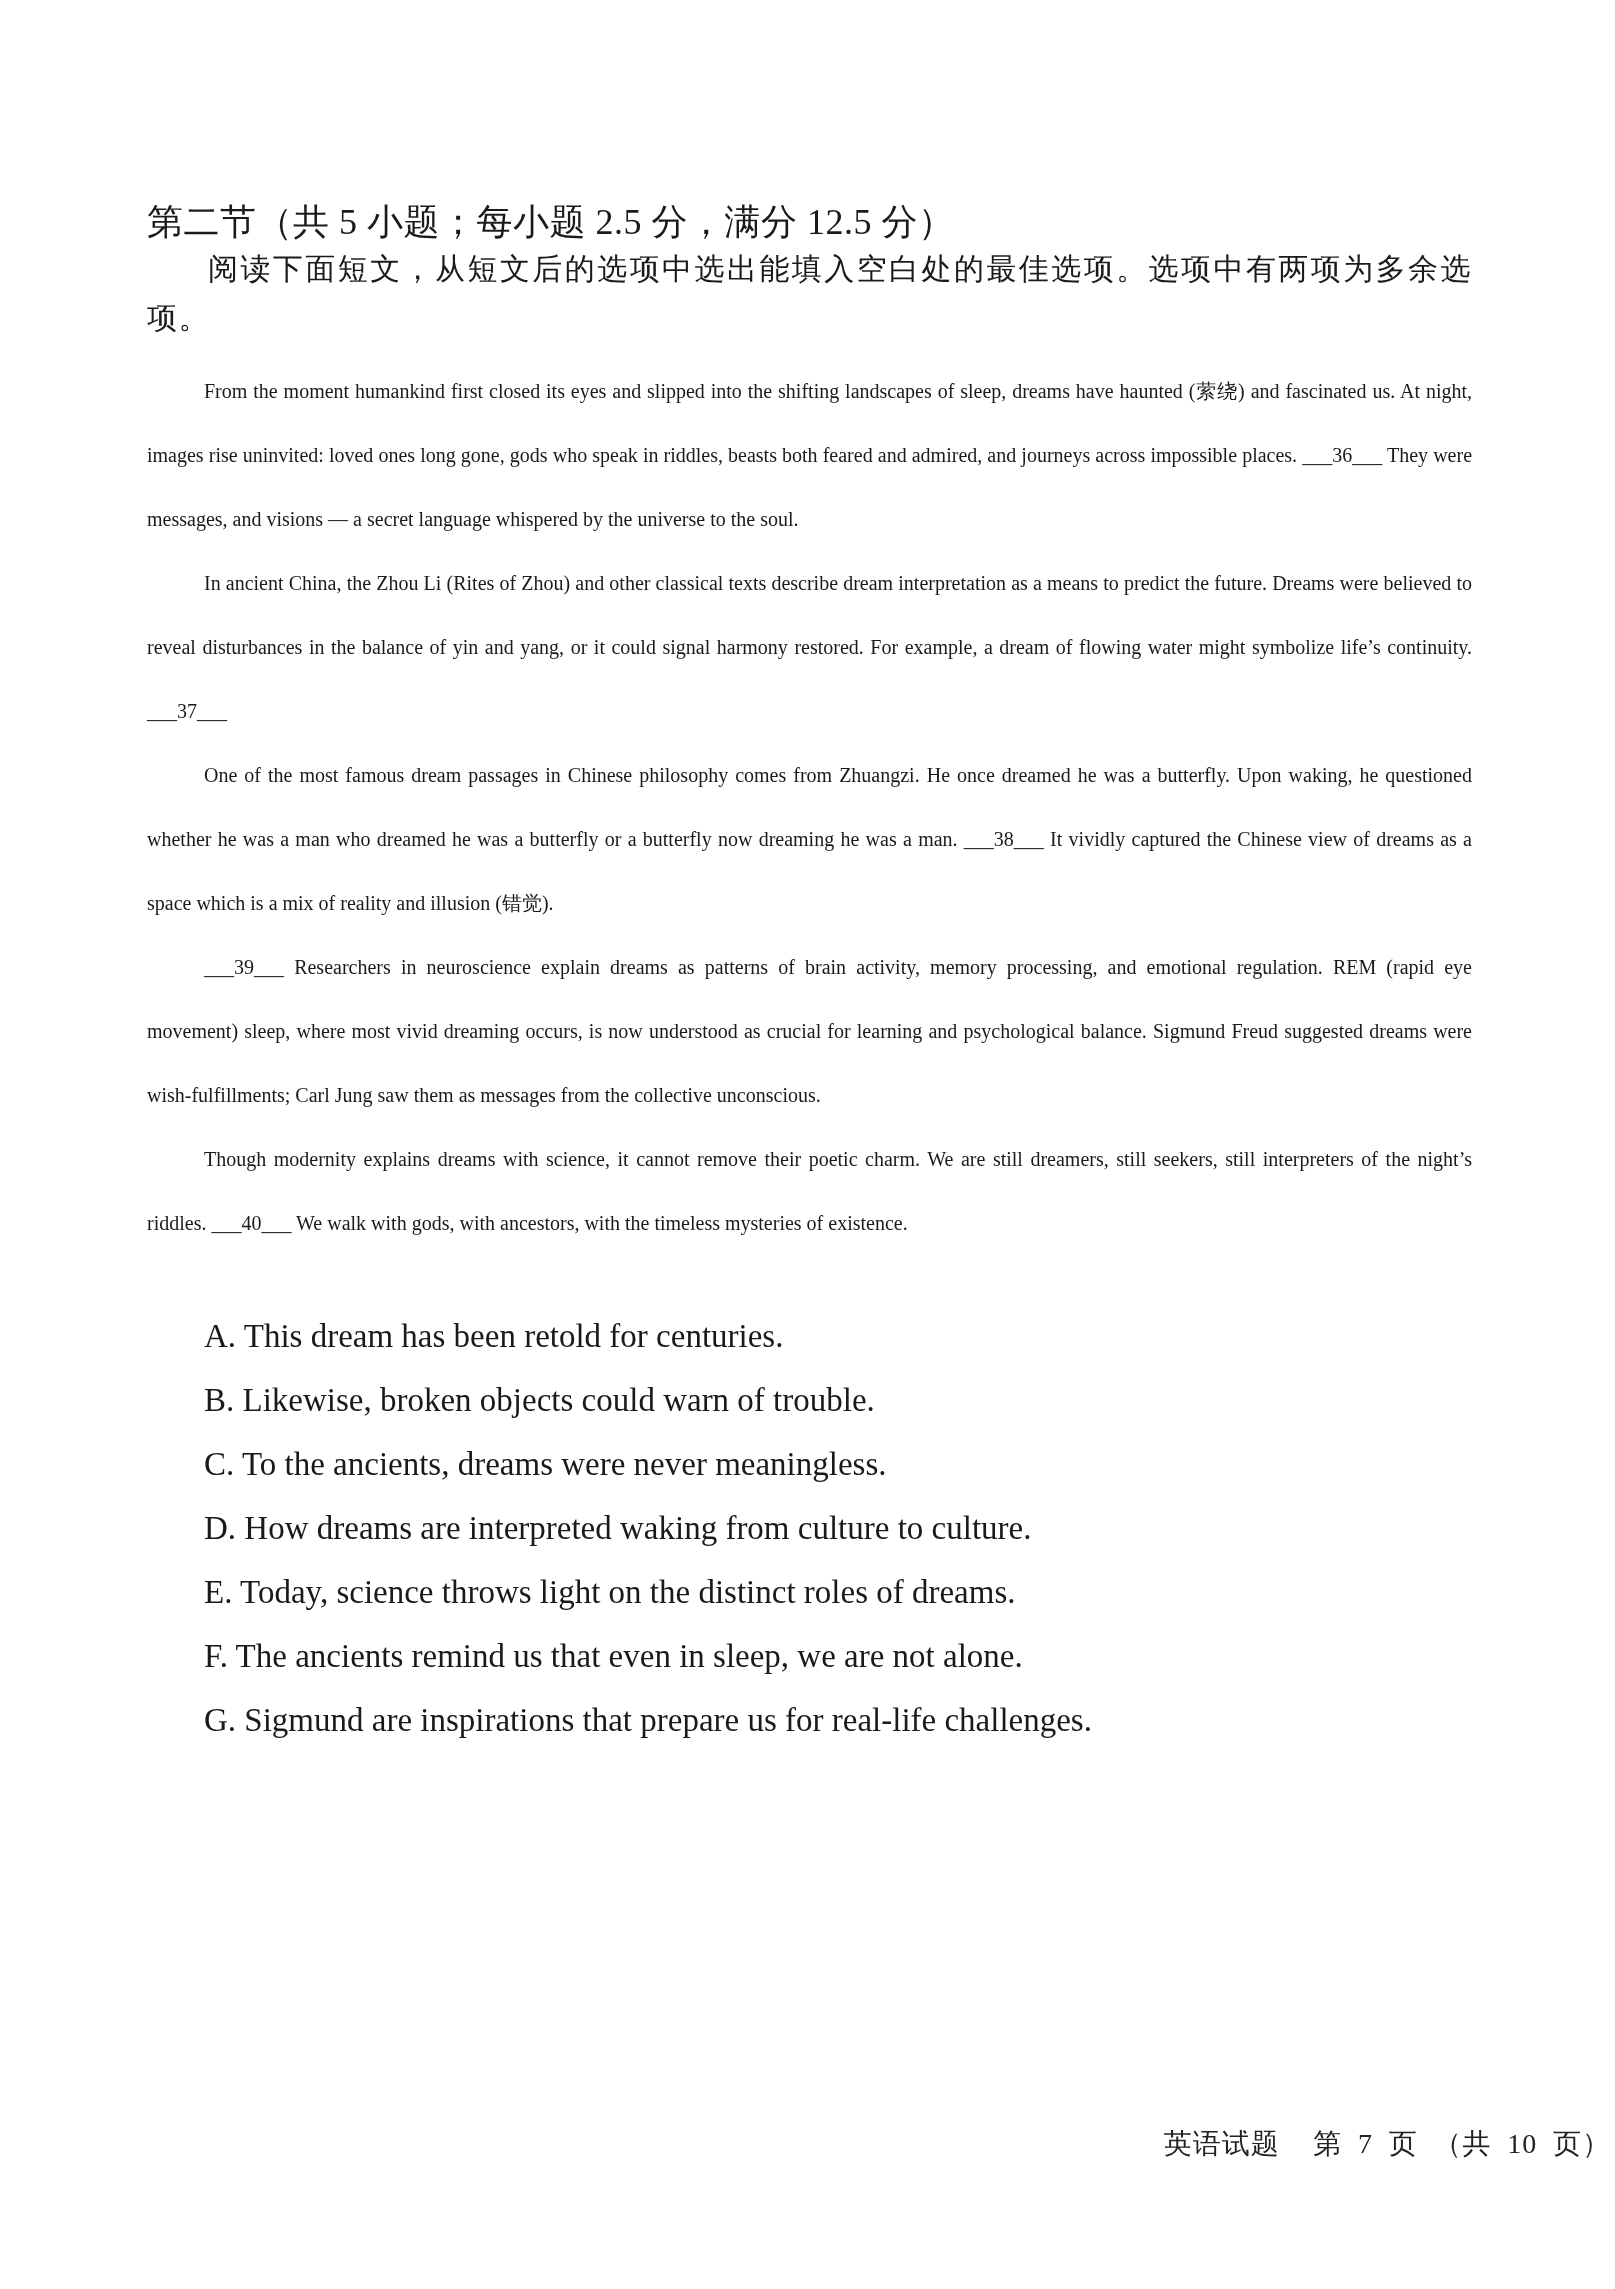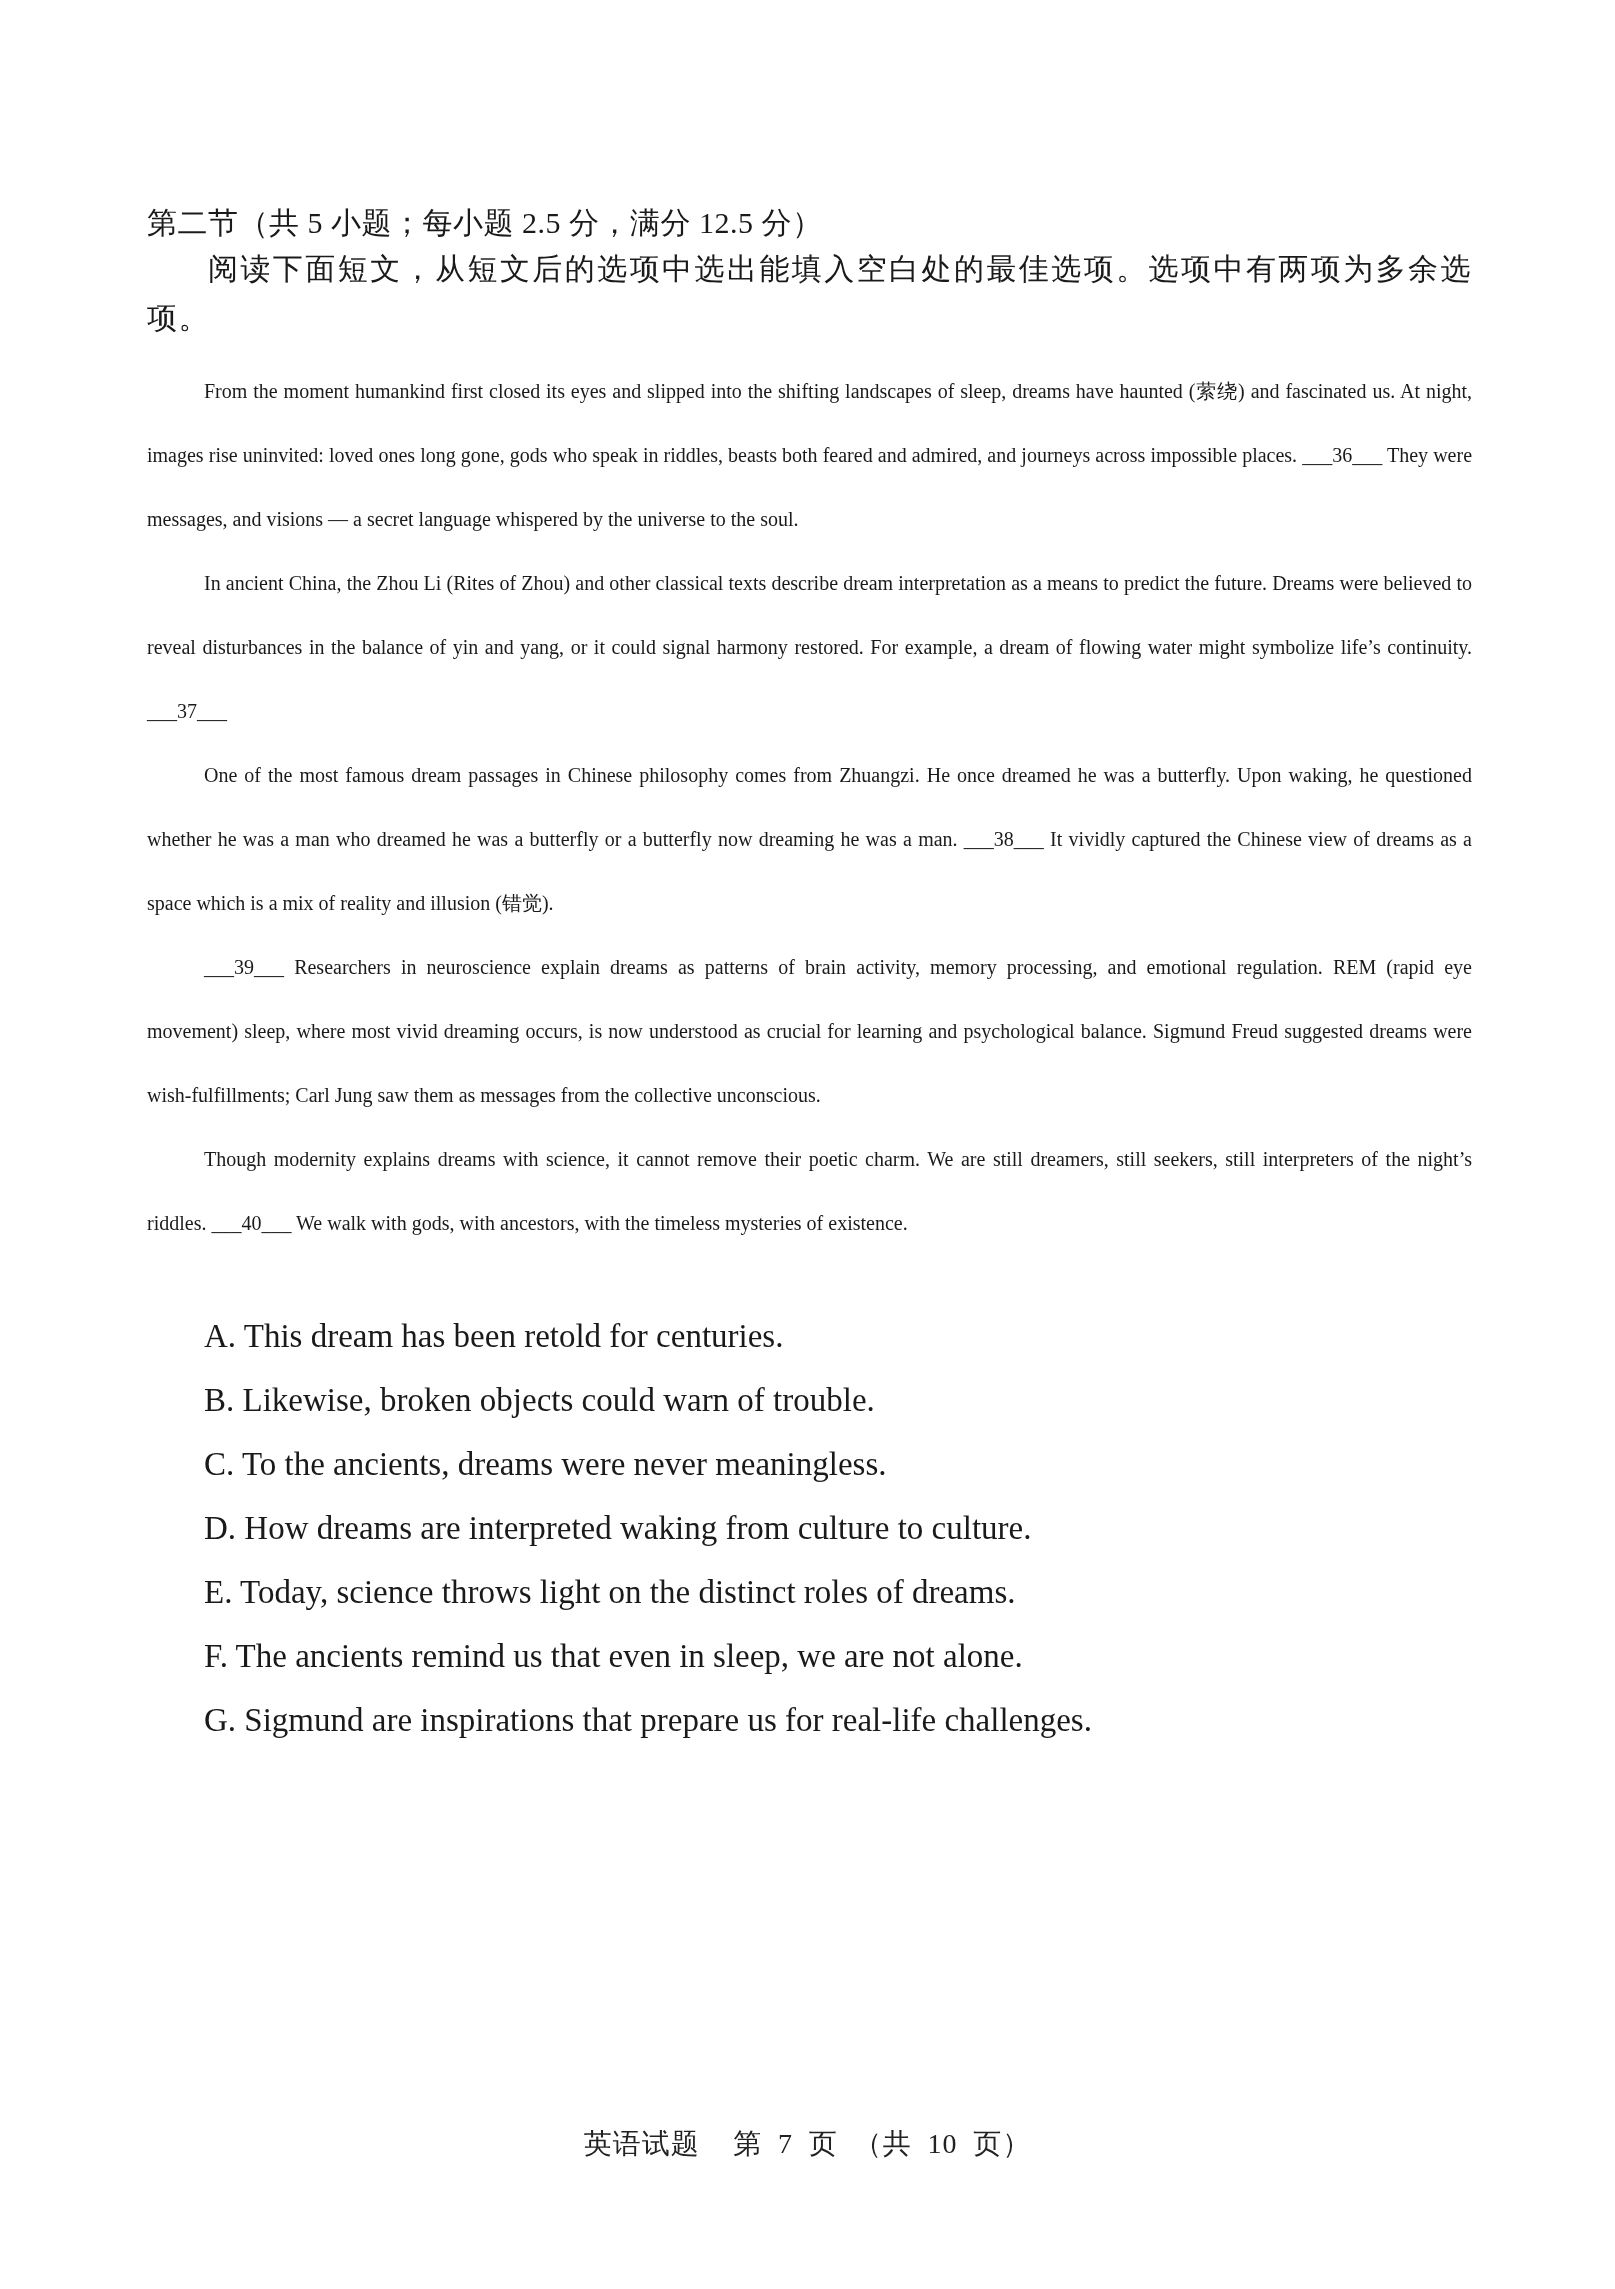--- a/index.html
+++ b/index.html
@@ -15,21 +15,21 @@
       color: #1a1a1a;
       font-family: "Liberation Serif", "DejaVu Serif", serif;
     }
     .page {
       position: absolute;
       left: 147px;
       top: 198px;
       width: 1325px;
     }
     .section-heading {
-      font-size: 30px;
+      font-size: 36px;
       line-height: 49px;
       margin: 0;
       letter-spacing: 0.5px;
     }
     .instructions {
       font-size: 30px;
       line-height: 49px;
       margin: 0;
       text-indent: 61px;
       text-align: justify;
@@ -57,21 +57,21 @@
     .option {
       font-size: 33px;
       line-height: 64px;
       margin: 0;
     }
     .footer {
       position: absolute;
       top: 2125px;
       left: 0;
       width: 1615px;
-      text-align: center;
+      text-align: right;
       font-size: 28px;
       letter-spacing: 1px;
       color: #222;
     }
     .footer span { margin: 0 3.9px; }
   </style>
 </head>
 <body>
 
 <div class="page">

